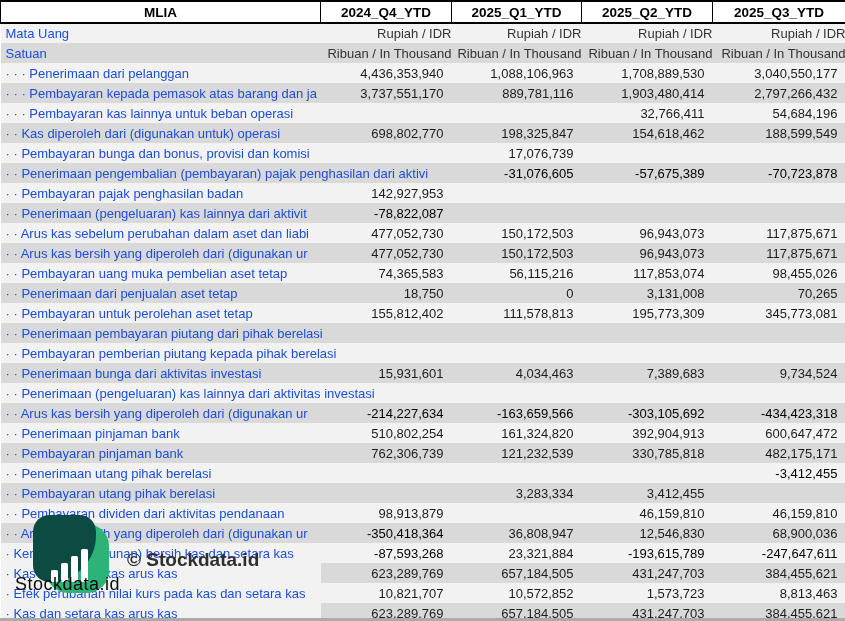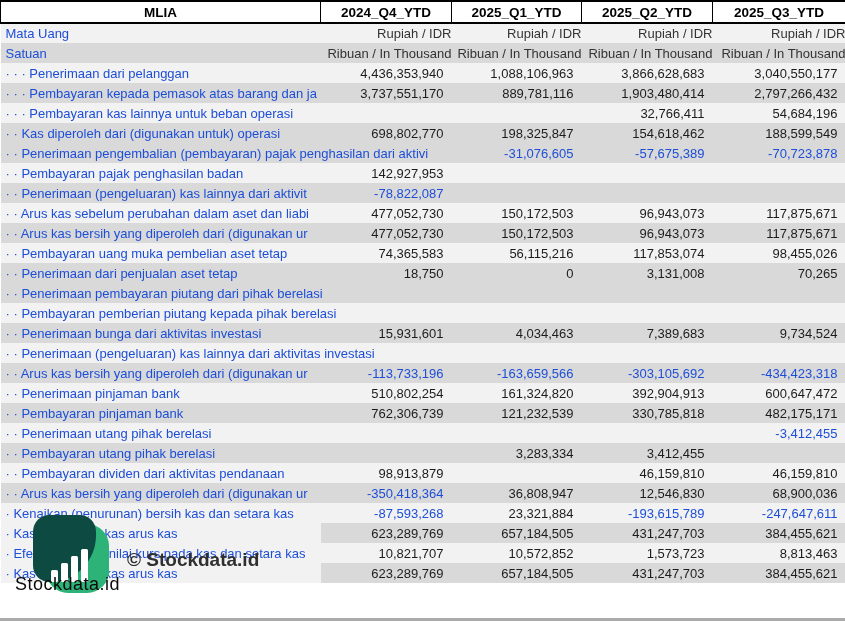--- a/index.html
+++ b/index.html
@@ -18,21 +18,21 @@
     font-weight:bold;font-size:13.5px;color:#000;text-align:center;
     white-space:nowrap;overflow:hidden;padding:0;
   }
   tbody tr{height:20px;background:#f2f2f2;}
   tbody tr.band{background:#d9d9d9;}
   td{padding:0;white-space:nowrap;vertical-align:middle;}
   td.label{padding-left:5px;overflow:hidden;color:#1d4ed8;}
   td.label.ovf{overflow:visible;}
   td.label.plain{background:#f2f2f2;}
   td.val{text-align:right;padding-right:8px;color:#1c1c1c;overflow:hidden;}
-  td.val.neg{color:#1d4ed8;}
+  td.val.neg{color:#000000;}
   td.meta-val{text-align:right;padding-left:3px;color:#333;overflow:hidden;}
   .bottom-edge{position:absolute;left:0;bottom:0;width:845px;height:3px;background:#ababab;}
   
   .wm-icon{position:absolute;left:33px;top:515px;width:76px;height:78px;z-index:5;}
   .leaf-green{position:absolute;left:13px;top:9px;width:63px;height:69px;background:#2db378;border-radius:30px 22px 22px 22px;}
   .leaf-dark{position:absolute;left:0;top:0;width:63px;height:67px;background:#0d4a42;border-radius:22px 22px 62px 22px;}
   .bars{position:absolute;left:18px;bottom:11px;display:flex;align-items:flex-end;gap:3px;}
   .bars i{display:block;width:7px;background:#fff;border-radius:1.5px;}
   .bars i:nth-child(1){height:12px}.bars i:nth-child(2){height:19px}
   .bars i:nth-child(3){height:26px}.bars i:nth-child(4){height:33px}
@@ -74,21 +74,21 @@
         <td class="meta-val">Ribuan / In Thousand</td>
         <td class="meta-val">Ribuan / In Thousand</td>
         <td class="meta-val">Ribuan / In Thousand</td>
         <td class="meta-val">Ribuan / In Thousand</td>
       </tr>
 
     <tr>
           <td class="label">· · · Penerimaan dari pelanggan</td>
           <td class="val">4,436,353,940</td>
           <td class="val">1,088,106,963</td>
-          <td class="val">3,866,628,683</td>
+          <td class="val">1,708,889,530</td>
           <td class="val">3,040,550,177</td>
         </tr>
         <tr class="band">
           <td class="label">· · · Pembayaran kepada pemasok atas barang dan ja</td>
           <td class="val">3,737,551,170</td>
           <td class="val">889,781,116</td>
           <td class="val">1,903,480,414</td>
           <td class="val">2,797,266,432</td>
         </tr>
         <tr>
@@ -98,20 +98,27 @@
           <td class="val">32,766,411</td>
           <td class="val">54,684,196</td>
         </tr>
         <tr class="band">
           <td class="label">· · Kas diperoleh dari (digunakan untuk) operasi</td>
           <td class="val">698,802,770</td>
           <td class="val">198,325,847</td>
           <td class="val">154,618,462</td>
           <td class="val">188,599,549</td>
         </tr>
+        <tr>
+          <td class="label ovf">· · Pembayaran bunga dan bonus, provisi dan komisi</td>
+          <td class="val"></td>
+          <td class="val">17,076,739</td>
+          <td class="val"></td>
+          <td class="val"></td>
+        </tr>
         <tr class="band">
           <td class="label ovf">· · Penerimaan pengembalian (pembayaran) pajak penghasilan dari aktivi</td>
           <td class="val"></td>
           <td class="val neg">-31,076,605</td>
           <td class="val neg">-57,675,389</td>
           <td class="val neg">-70,723,878</td>
         </tr>
         <tr>
           <td class="label">· · Pembayaran pajak penghasilan badan</td>
           <td class="val">142,927,953</td>
@@ -147,20 +154,27 @@
           <td class="val">117,853,074</td>
           <td class="val">98,455,026</td>
         </tr>
         <tr class="band">
           <td class="label">· · Penerimaan dari penjualan aset tetap</td>
           <td class="val">18,750</td>
           <td class="val">0</td>
           <td class="val">3,131,008</td>
           <td class="val">70,265</td>
         </tr>
+        <tr>
+          <td class="label">· · Pembayaran untuk perolehan aset tetap</td>
+          <td class="val">155,812,402</td>
+          <td class="val">111,578,813</td>
+          <td class="val">195,773,309</td>
+          <td class="val">345,773,081</td>
+        </tr>
         <tr class="band">
           <td class="label ovf">· · Penerimaan pembayaran piutang dari pihak berelasi</td>
           <td class="val"></td>
           <td class="val"></td>
           <td class="val"></td>
           <td class="val"></td>
         </tr>
         <tr>
           <td class="label ovf">· · Pembayaran pemberian piutang kepada pihak berelasi</td>
           <td class="val"></td>
@@ -177,21 +191,21 @@
         </tr>
         <tr>
           <td class="label ovf">· · Penerimaan (pengeluaran) kas lainnya dari aktivitas investasi</td>
           <td class="val"></td>
           <td class="val"></td>
           <td class="val"></td>
           <td class="val"></td>
         </tr>
         <tr class="band">
           <td class="label">· · Arus kas bersih yang diperoleh dari (digunakan ur</td>
-          <td class="val neg">-113,733,196</td>
+          <td class="val neg">-214,227,634</td>
           <td class="val neg">-163,659,566</td>
           <td class="val neg">-303,105,692</td>
           <td class="val neg">-434,423,318</td>
         </tr>
         <tr>
           <td class="label">· · Penerimaan pinjaman bank</td>
           <td class="val">510,802,254</td>
           <td class="val">161,324,820</td>
           <td class="val">392,904,913</td>
           <td class="val">600,647,472</td>

